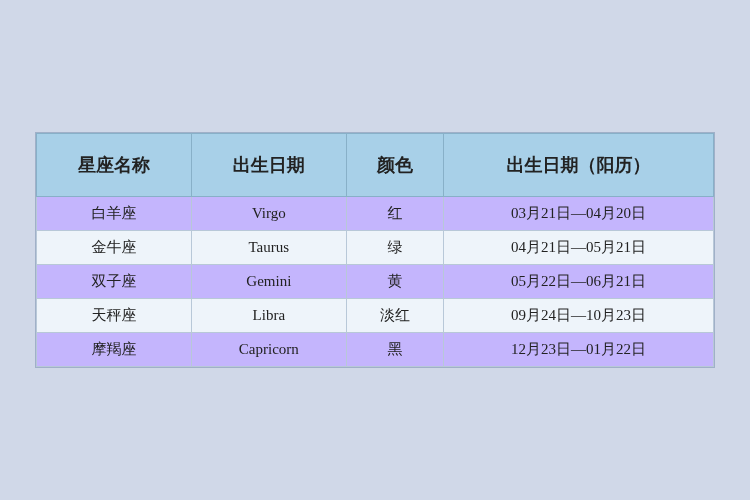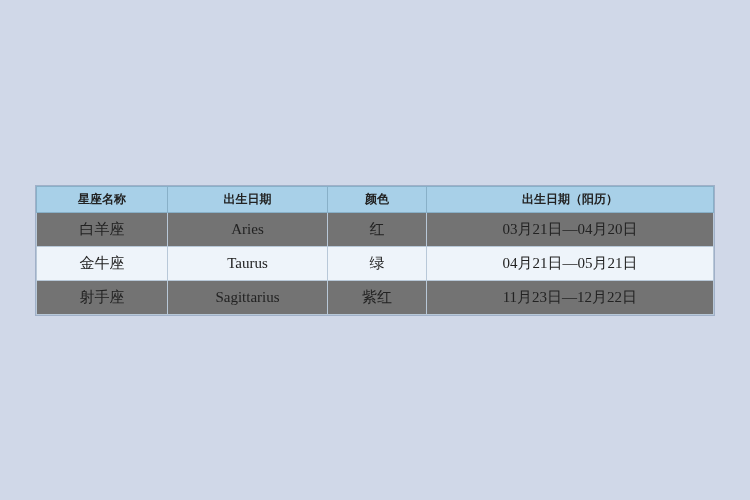--- a/index.html
+++ b/index.html
@@ -28,29 +28,29 @@
       width: 100%;
       border-collapse: collapse;
     }
 
     thead tr {
       background-color: #a8d0e8;
     }
 
     thead th {
       border: 1px solid #88b0c8;
-      padding: 4px 12px;
+      padding: 19px 12px;
       text-align: center;
-      font-size: 12px;
+      font-size: 18px;
       font-weight: bold;
       color: #222;
     }
 
     tbody tr {
-      background-color: #737373;
+      background-color: #c4b5fd;
     }
 
     tbody tr:nth-child(even) {
       background-color: #eef4fa;
     }
 
     tbody td {
       border: 1px solid #b8c8d8;
       padding: 7px 12px;
       text-align: center;
@@ -75,31 +75,43 @@
       <tr>
         <th>星座名称</th>
         <th>出生日期</th>
         <th>颜色</th>
         <th>出生日期（阳历）</th>
       </tr>
     </thead>
     <tbody id="table-body">
     <tr>
           <td>白羊座</td>
-          <td>Aries</td>
+          <td>Virgo</td>
           <td>红</td>
           <td>03月21日—04月20日</td>
         </tr>
         <tr>
           <td>金牛座</td>
           <td>Taurus</td>
           <td>绿</td>
           <td>04月21日—05月21日</td>
         </tr>
         <tr>
-          <td>射手座</td>
-          <td>Sagittarius</td>
-          <td>紫红</td>
-          <td>11月23日—12月22日</td>
+          <td>双子座</td>
+          <td>Gemini</td>
+          <td>黄</td>
+          <td>05月22日—06月21日</td>
+        </tr>
+        <tr>
+          <td>天秤座</td>
+          <td>Libra</td>
+          <td>淡红</td>
+          <td>09月24日—10月23日</td>
+        </tr>
+        <tr>
+          <td>摩羯座</td>
+          <td>Capricorn</td>
+          <td>黑</td>
+          <td>12月23日—01月22日</td>
         </tr>
       </tbody>
   </table>
 </div>
 
 </body></html>

